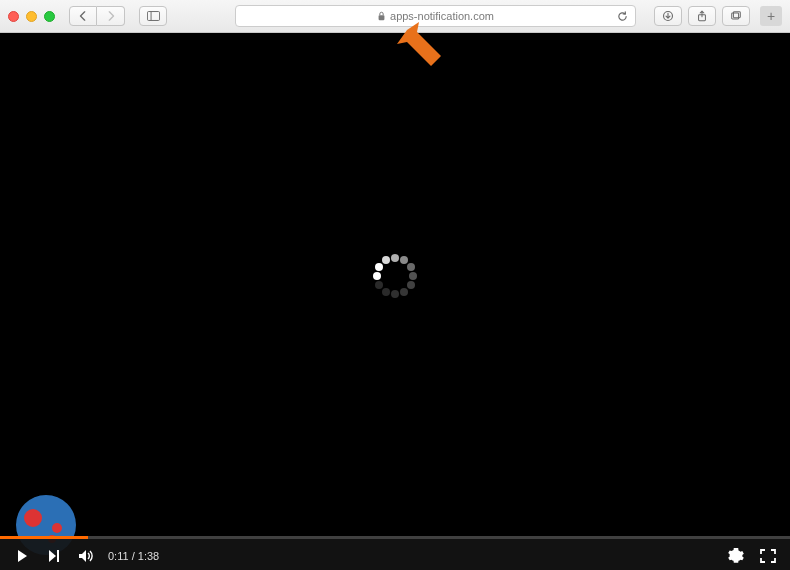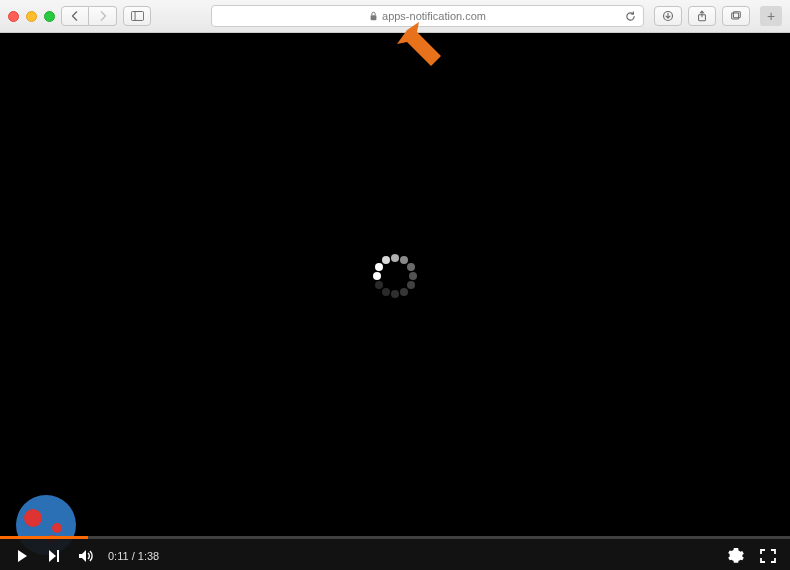--- a/index.html
+++ b/index.html
@@ -1,19 +1,19 @@
 <!DOCTYPE html>
 <html><head>
 <meta charset="utf-8">
 <style>
 * { margin: 0; padding: 0; box-sizing: border-box; }
 body { width: 790px; height: 570px; background: #fff; font-family: -apple-system, BlinkMacSystemFont, "Helvetica Neue", sans-serif; overflow: hidden; position: relative; }
 
 
-.chrome-bar { height: 30px; background: linear-gradient(#f6f6f6, #e8e8e8); border-bottom: 1px solid #c9c9c9; display: flex; align-items: center; padding: 16px 8px; gap: 0; }
+.chrome-bar { height: 30px; background: linear-gradient(#f6f6f6, #e8e8e8); border-bottom: 1px solid #c9c9c9; display: flex; align-items: center; padding: 16px 8px; gap: 8px; }
 .traffic-lights { display: flex; gap: 7px; align-items: center; }
 .light { width: 11px; height: 11px; border-radius: 50%; }
 .light.red { background: #ff5f57; border: 0.5px solid #e14640; }
 .light.yellow { background: #ffbd2e; border: 0.5px solid #e1a325; }
 .light.green { background: #28c940; border: 0.5px solid #1dad2b; }
 
 .nav-group { display: flex; margin-left: 6px; }
 .nav-btn { width: 28px; height: 20px; background: linear-gradient(#fcfcfc,#f0f0f0); border: 1px solid #c5c5c5; display: flex; align-items: center; justify-content: center; cursor: pointer; }
 .nav-btn:first-child { border-radius: 4px 0 0 4px; }
 .nav-btn:last-child { border-radius: 0 4px 4px 0; border-left: none; }

